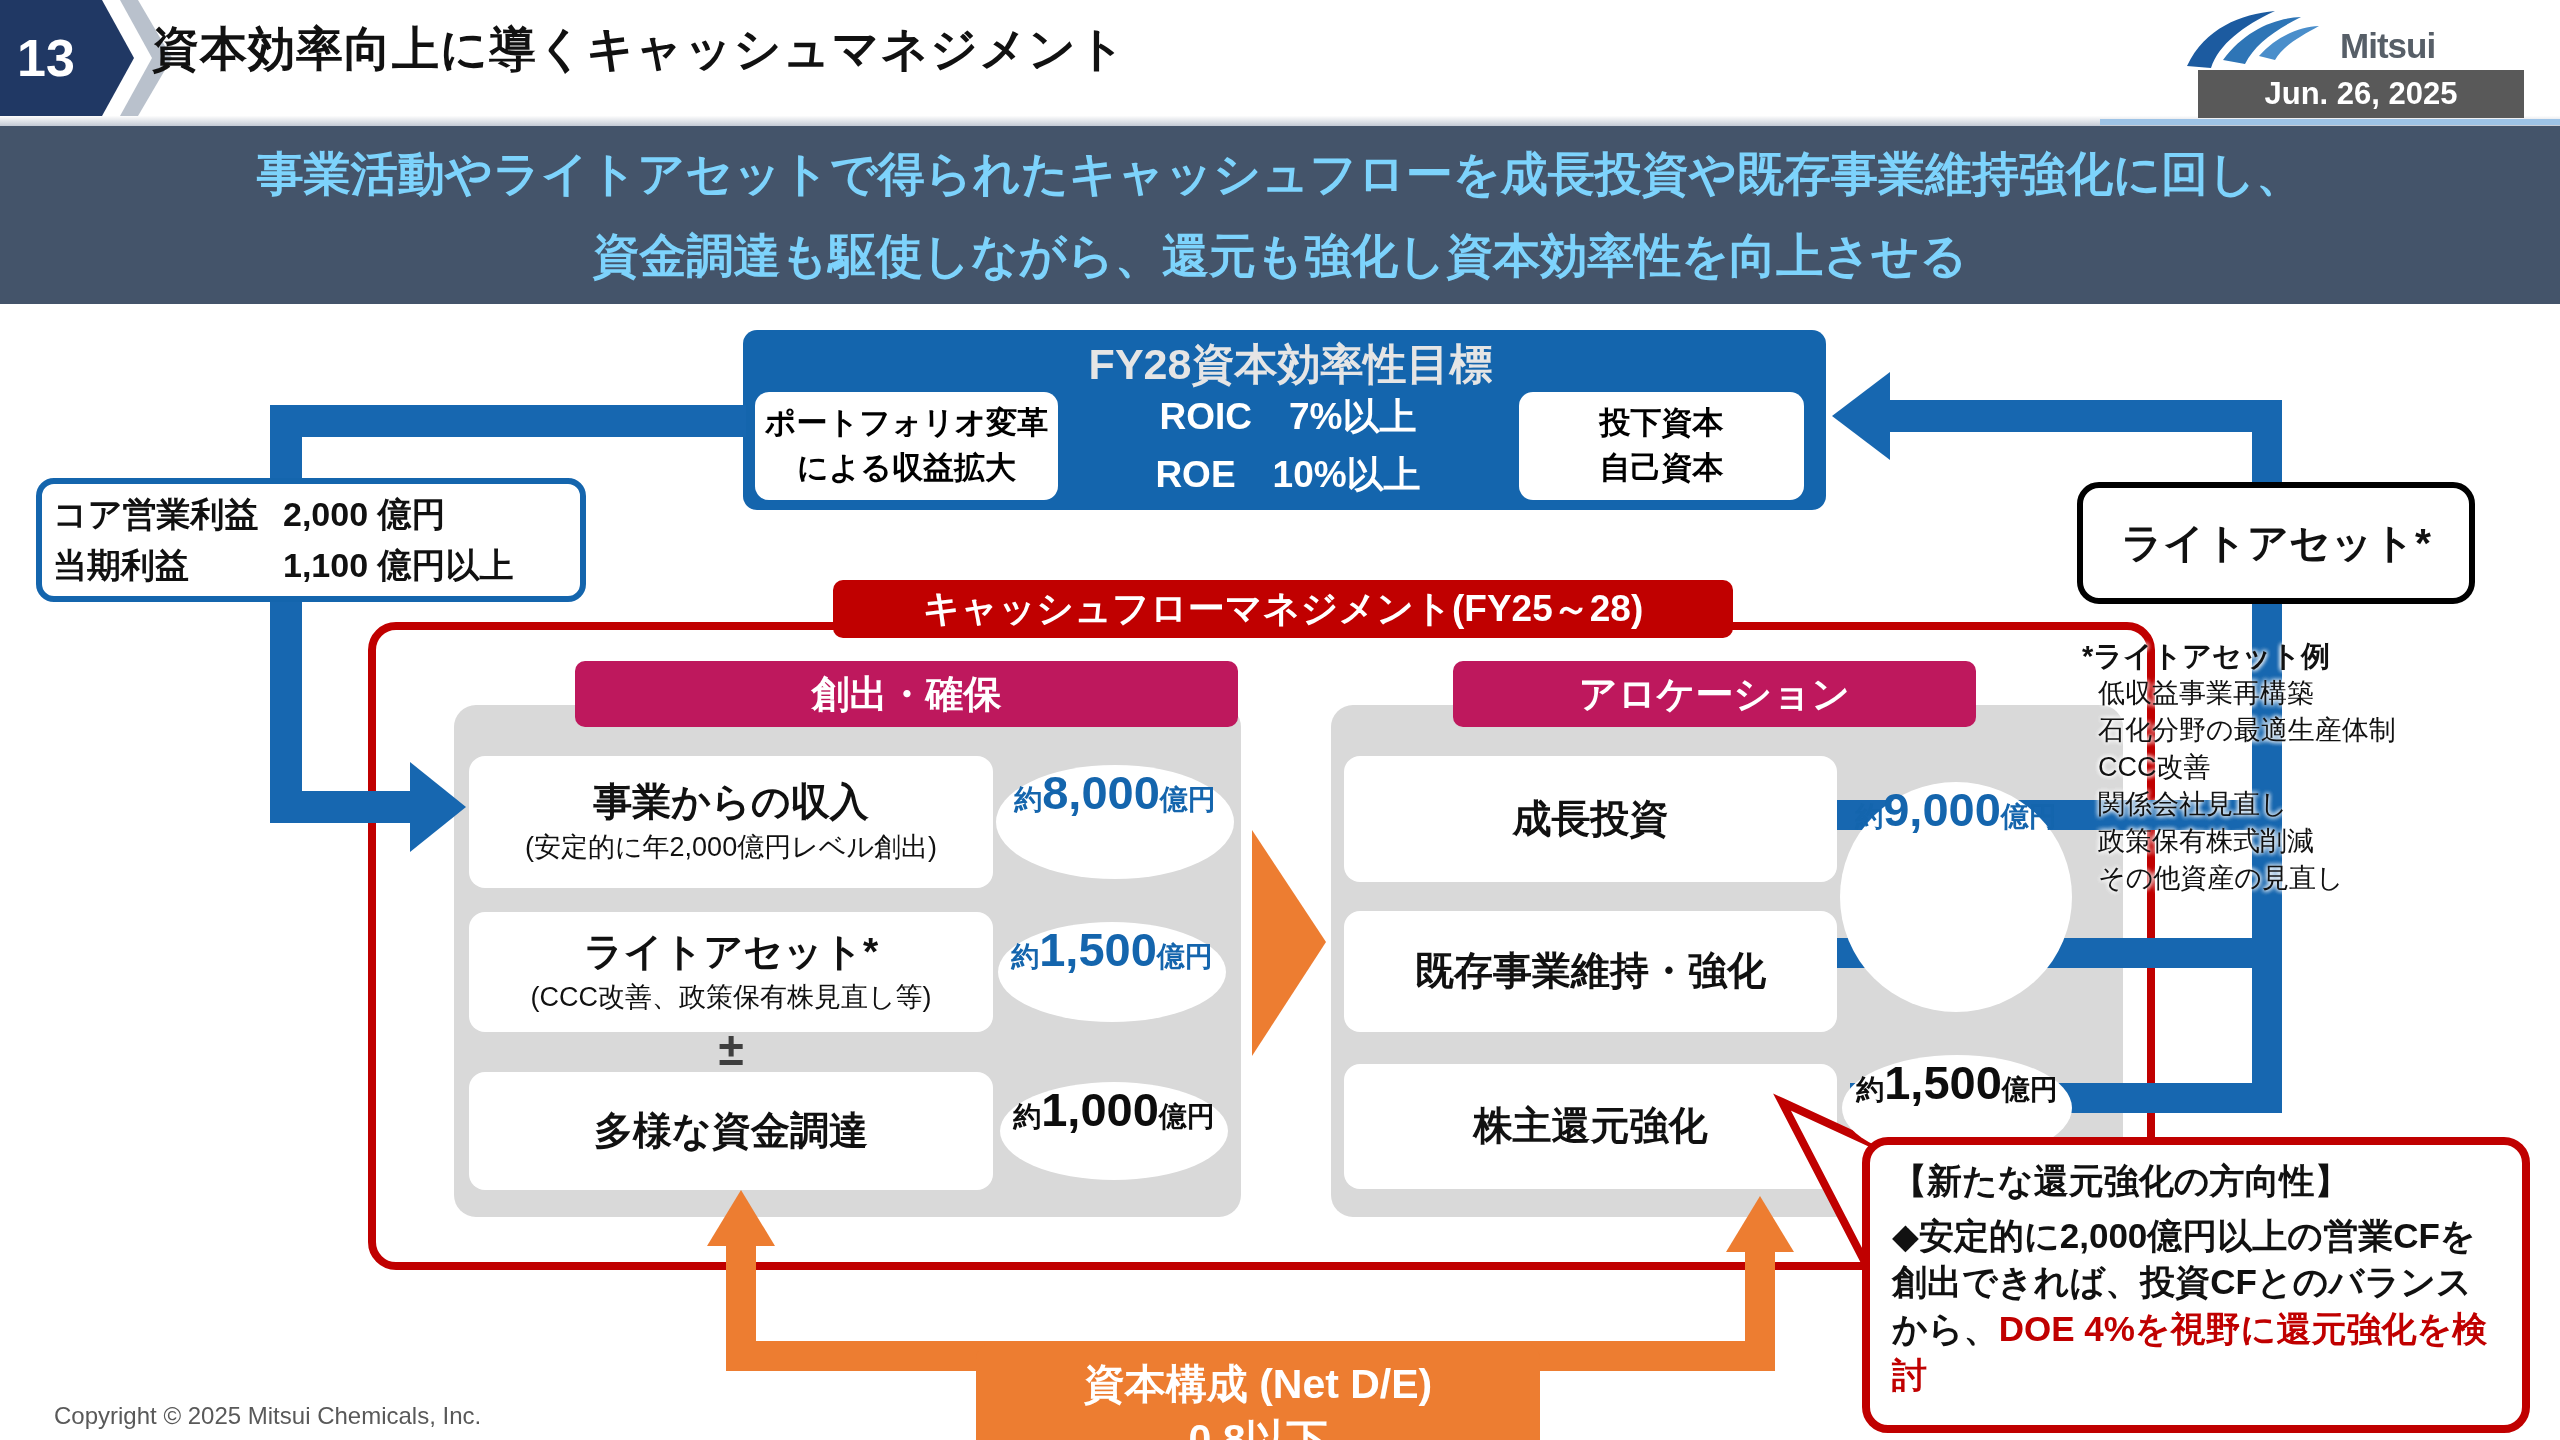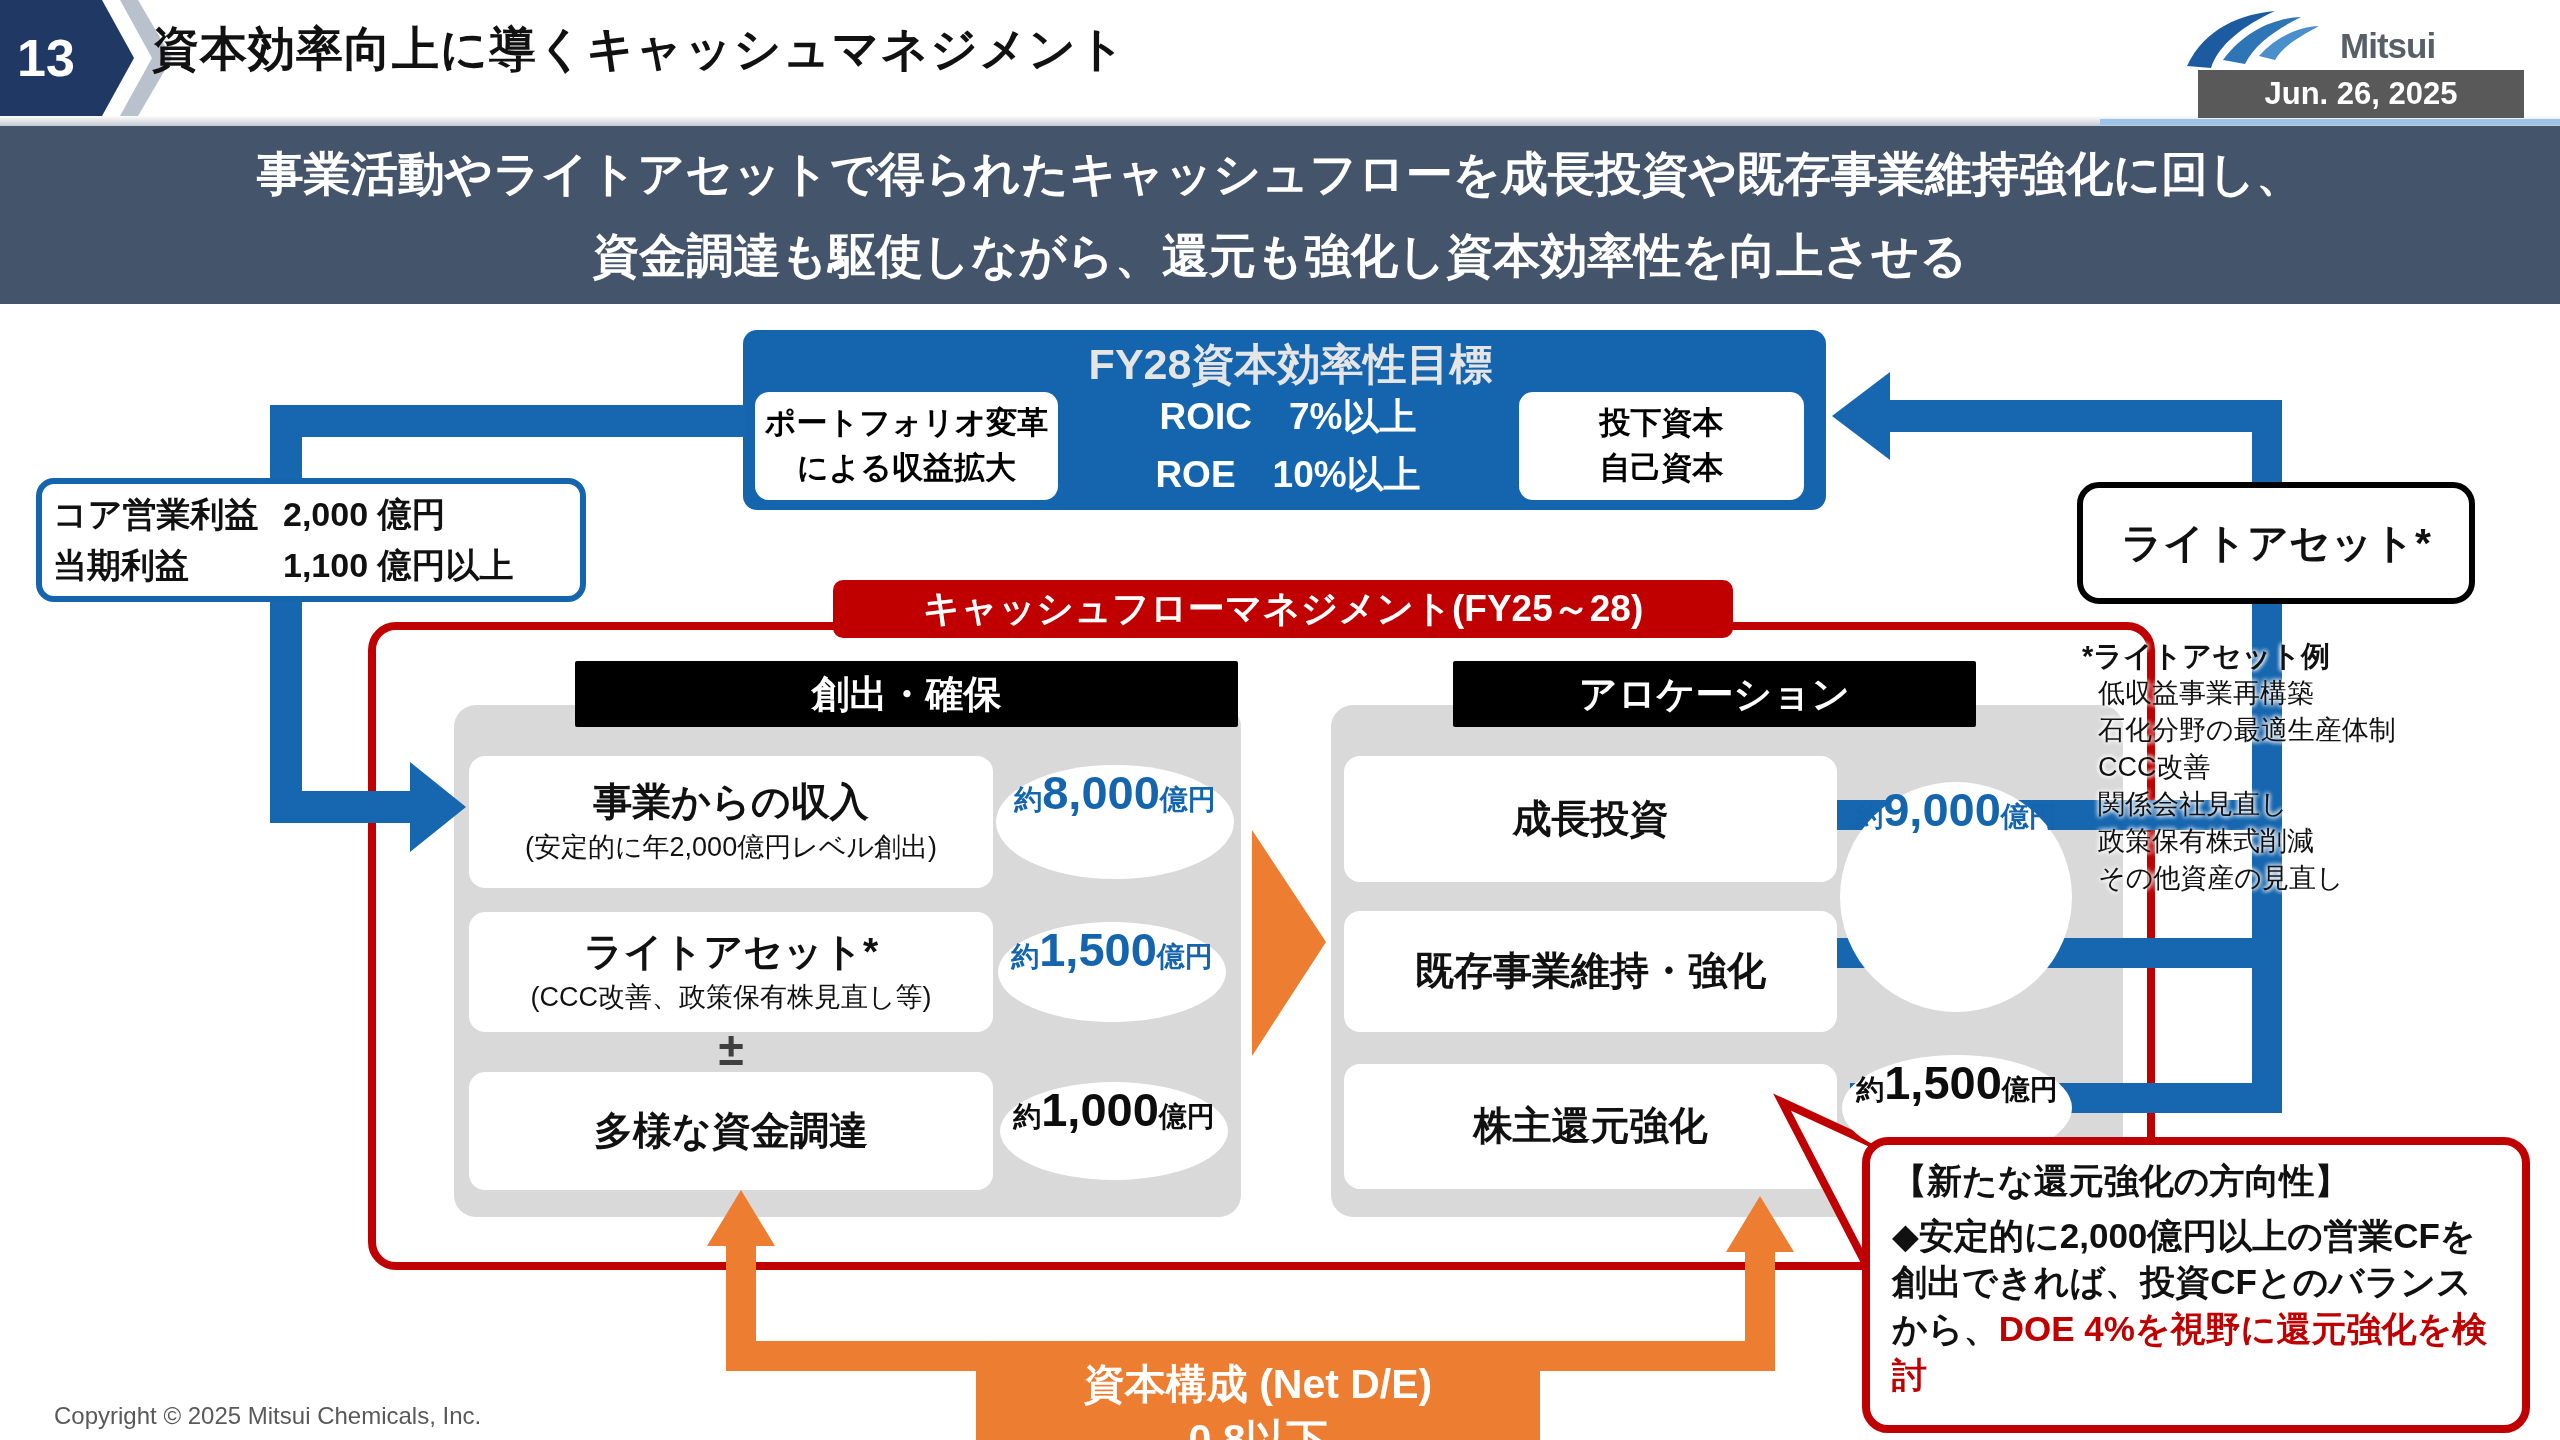--- a/index.html
+++ b/index.html
@@ -16,21 +16,21 @@
   .logo-text{left:2340px;top:26px;font-size:35px;font-weight:bold;color:#575f68;letter-spacing:-1px;z-index:6;}
   .date-box{left:2198px;top:70px;width:326px;height:48px;background:#595959;color:#fff;
             display:flex;align-items:center;justify-content:center;font-size:31px;font-weight:bold;z-index:6;}
   .hdr-rule{left:0;top:116px;width:2560px;height:10px;
             background:linear-gradient(#fdfdfd,#c3c9d4);z-index:4;}
   .hdr-rule-blue{left:2100px;top:119px;width:460px;height:6px;background:#9dc3e6;z-index:5;}
 
   
   .banner{left:0;top:126px;width:2560px;height:178px;background:#44546A;z-index:5;
           display:flex;flex-direction:column;align-items:center;justify-content:center;}
-  .banner div{color:#ffffff;font-size:47px;font-weight:bold;line-height:1.75;white-space:nowrap;}
+  .banner div{color:#7dd3fc;font-size:47px;font-weight:bold;line-height:1.75;white-space:nowrap;}
 
   
   .fy28{left:743px;top:330px;width:1083px;height:180px;background:#1465ad;border-radius:14px;z-index:14;}
   .fy28-title{left:6px;top:6px;width:100%;text-align:center;color:#e5e5e5;font-size:43px;font-weight:bold;}
   .fy28-white{background:#fff;border-radius:14px;display:flex;flex-direction:column;align-items:center;
               justify-content:center;font-size:31px;font-weight:bold;color:#000;line-height:1.45;text-align:center;}
   .fy28-left{left:12px;top:62px;width:303px;height:108px;}
   .fy28-right{left:776px;top:62px;width:285px;height:108px;}
   .fy28-mid{left:330px;top:62px;width:430px;height:108px;display:flex;flex-direction:column;
             justify-content:center;gap:8px;color:#fff;font-size:37px;font-weight:bold;text-align:center;}
@@ -52,21 +52,21 @@
   
   .cfban{left:833px;top:580px;width:900px;height:58px;background:#C00000;border-radius:10px;z-index:16;
          display:flex;align-items:center;justify-content:center;color:#fff;font-size:37px;font-weight:bold;}
   .redbox{left:368px;top:622px;width:1787px;height:648px;border:8px solid #C00000;border-radius:28px;
           box-sizing:border-box;z-index:12;}
 
   
   .gpanel{background:#D9D9D9;border-radius:22px;z-index:10;}
   .gpanel-l{left:454px;top:705px;width:787px;height:512px;}
   .gpanel-r{left:1331px;top:705px;width:792px;height:512px;}
-  .ohead{background:#000000;border-radius:2px;z-index:14;display:flex;align-items:center;justify-content:center;
+  .ohead{background:#be185d;border-radius:10px;z-index:14;display:flex;align-items:center;justify-content:center;
          color:#fff;font-size:38px;font-weight:bold;}
   .ohead-l{left:575px;top:661px;width:663px;height:66px;}
   .ohead-r{left:1453px;top:661px;width:523px;height:66px;}
   .wbox{background:#fff;border-radius:16px;z-index:14;display:flex;flex-direction:column;
         align-items:center;justify-content:center;text-align:center;}
   .wbox .t{font-size:39px;font-weight:bold;line-height:1.2;}
   .wbox .s{font-size:27px;line-height:1.3;margin-top:4px;}
   .pm{left:469px;top:1026px;width:524px;height:46px;z-index:14;display:flex;align-items:center;
       justify-content:center;font-size:46px;font-weight:bold;color:#3f3f3f;}
 

